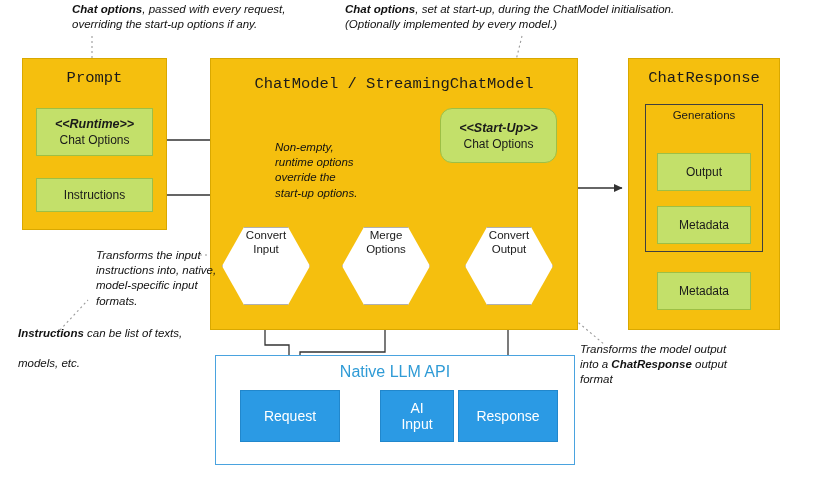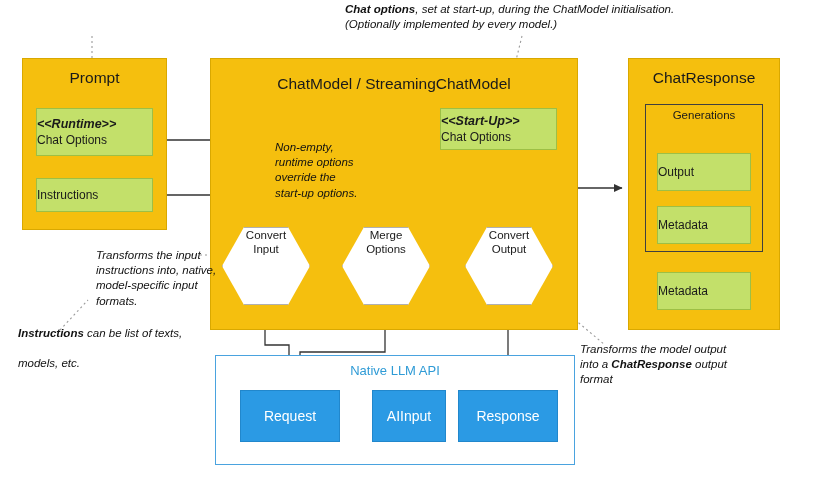--- a/index.html
+++ b/index.html
@@ -22,31 +22,31 @@
   
   .panel {
     background: #f5bf0e;
     border: 1px solid #d9a800;
     box-sizing: border-box;
   }
   .panel-title {
     text-align: center;
     font-size: 15.5px;
     color: #1a1a1a;
-    font-family: Liberation Sans, sans-serif;
+    font-family: Liberation Mono, monospace;
   }
 
   
   .gbox {
     background: #c3e06a;
     border: 1px solid #9dbf45;
     box-sizing: border-box;
     display: flex;
     flex-direction: column;
-    align-items: flex-start;
+    align-items: center;
     justify-content: center;
     text-align: center;
     font-size: 12px;
     color: #1a1a1a;
   }
   .gbox .tag {
     font-style: italic;
     font-weight: bold;
     font-size: 12.5px;
     margin-bottom: 2px;
@@ -84,21 +84,21 @@
 
   
   .api-panel {
     background: #ffffff;
     border: 1px solid #4aa3df;
     box-sizing: border-box;
   }
   .api-title {
     text-align: center;
     color: #2f9bd6;
-    font-size: 13px;
+    font-size: 16px;
     padding-top: 7px;
   }
   .bluebox {
     background: #2b9ae4;
     border: 1px solid #2187cc;
     box-sizing: border-box;
     display: flex;
     align-items: center;
     justify-content: center;
     text-align: center;
@@ -158,20 +158,24 @@
     <path d="M437,416 L458,416" stroke="#333333" stroke-width="1.6" fill="none" marker-end="url(#arrow)"></path>
 
     <path d="M92,36 L92,105" stroke="#9a9a9a" stroke-width="1.1" fill="none" stroke-dasharray="2,3"></path>
     <path d="M522,36 L505,105" stroke="#9a9a9a" stroke-width="1.1" fill="none" stroke-dasharray="2,3"></path>
     <path d="M233,247 L232,240" stroke="#9a9a9a" stroke-width="1.1" fill="none" stroke-dasharray="2,3"></path>
     <path d="M190,255 L226,255" stroke="#9a9a9a" stroke-width="1.1" fill="none" stroke-dasharray="2,3"></path>
     <path d="M60,330 L88,300" stroke="#9a9a9a" stroke-width="1.1" fill="none" stroke-dasharray="2,3"></path>
     <path d="M548,297 L605,345" stroke="#9a9a9a" stroke-width="1.1" fill="none" stroke-dasharray="2,3"></path>
   </svg>
 
+  <div class="abs note" style="left:72px; top:2px; width:250px;">
+    <span style="font-weight:bold;">Chat options</span><span>, passed with every  request,</span><br>
+    <span>overriding the start-up options if any.</span>
+  </div>
 
   <div class="abs note" style="left:345px; top:2px; width:400px;">
     <span style="font-weight:bold;">Chat options</span><span>, set at start-up, during  the ChatModel initialisation.</span><br>
     <span>(Optionally implemented by every model.)</span>
   </div>
 
   <div class="abs panel" style="left:22px; top:58px; width:145px; height:172px;">
     <div class="panel-title" style="margin-top:10px;">Prompt</div>
   </div>
 
@@ -181,21 +185,21 @@
   </div>
 
   <div class="abs gbox" style="left:36px; top:178px; width:117px; height:34px;">
     <div>Instructions</div>
   </div>
 
   <div class="abs panel" style="left:210px; top:58px; width:368px; height:272px;">
     <div class="panel-title" style="margin-top:16px;">ChatModel / StreamingChatModel</div>
   </div>
 
-  <div class="abs gbox" style="left:440px; top:108px; width:117px; height:42px;">
+  <div class="abs gbox" style="left:440px; top:108px; width:117px; height:55px;border-radius:12px;">
     <div class="tag">&lt;&lt;Start-Up&gt;&gt;</div>
     <div>Chat Options</div>
   </div>
 
   <div class="abs panel" style="left:628px; top:58px; width:152px; height:272px;">
     <div class="panel-title" style="margin-top:10px;">ChatResponse</div>
   </div>
 
   <div class="abs gen-wrap" style="left:645px; top:104px; width:118px; height:148px;">
     <div class="gen-label">Generations</div>
@@ -250,21 +254,21 @@
   </div>
 
   <div class="abs api-panel" style="left:215px; top:355px; width:360px; height:110px;">
     <div class="api-title">Native LLM API</div>
   </div>
 
   <div class="abs bluebox" style="left:240px; top:390px; width:100px; height:52px;">
     <span>Request</span>
   </div>
 
-  <div class="abs bluebox" style="left:372px; top:390px; width:74px; height:52px; flex-direction:row;">
+  <div class="abs bluebox" style="left:380px; top:390px; width:74px; height:52px; flex-direction:column;">
     <span>AI</span>
     <span>Input</span>
   </div>
 
   <div class="abs bluebox" style="left:458px; top:390px; width:100px; height:52px;">
     <span>Response</span>
   </div>
 
 </div>
 

